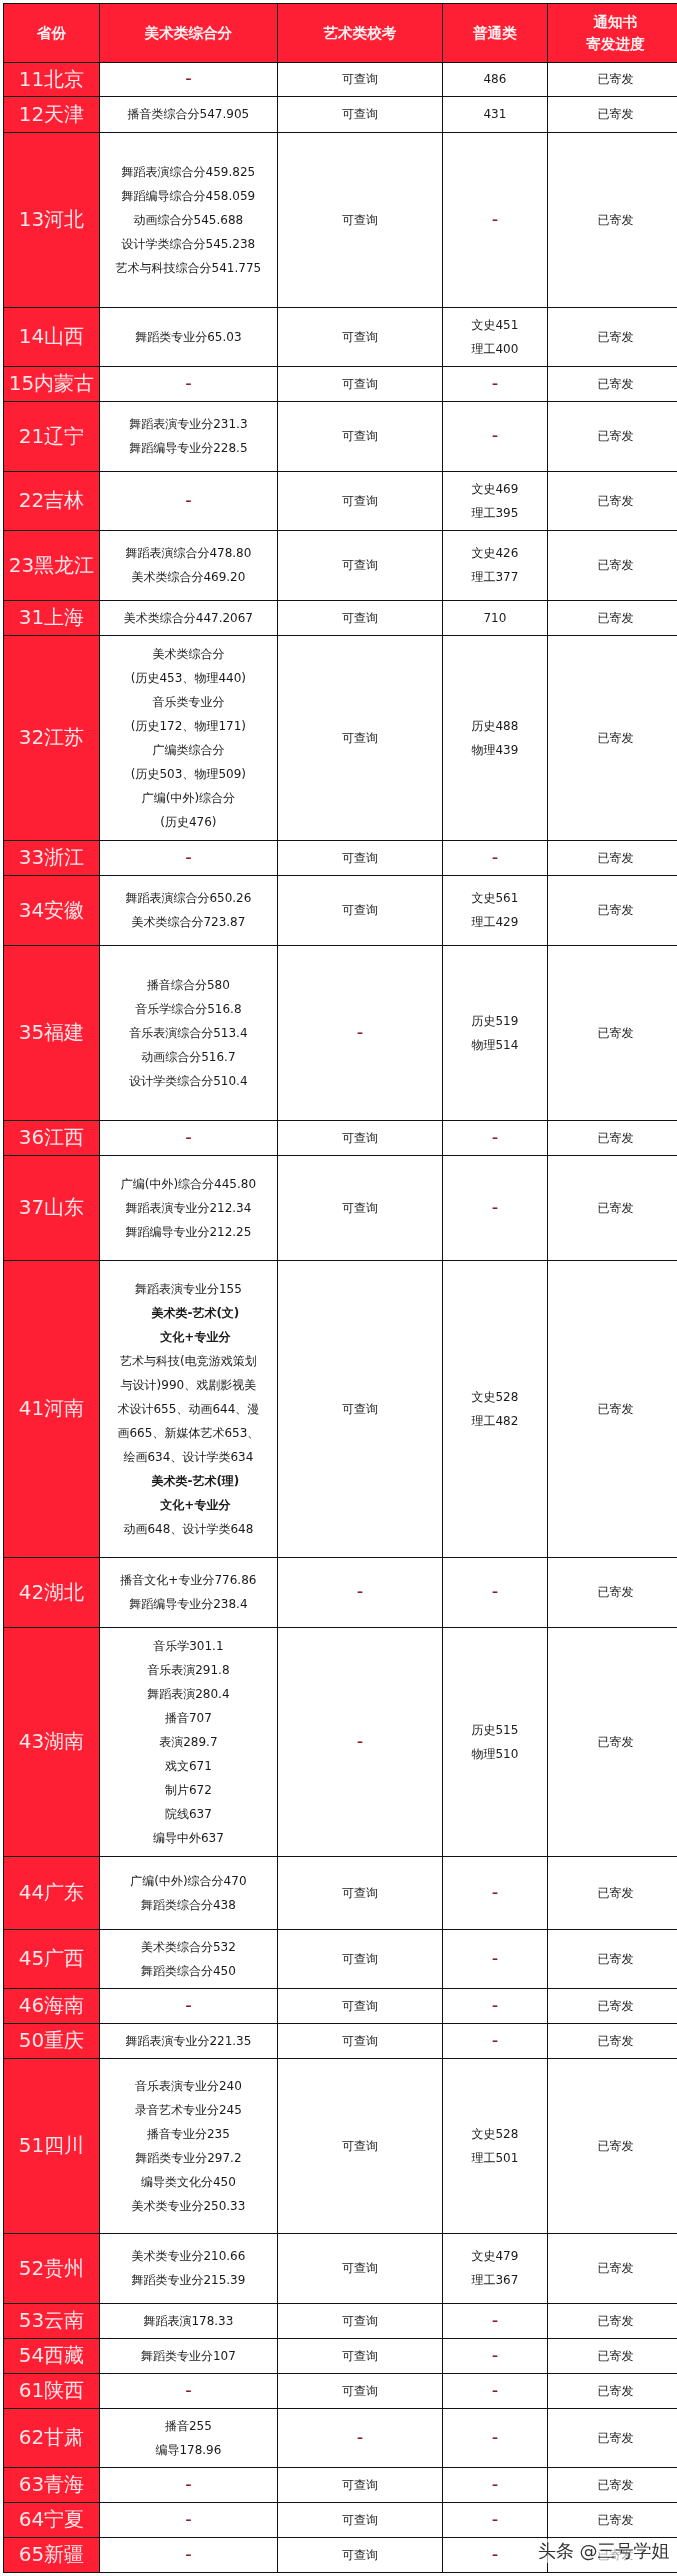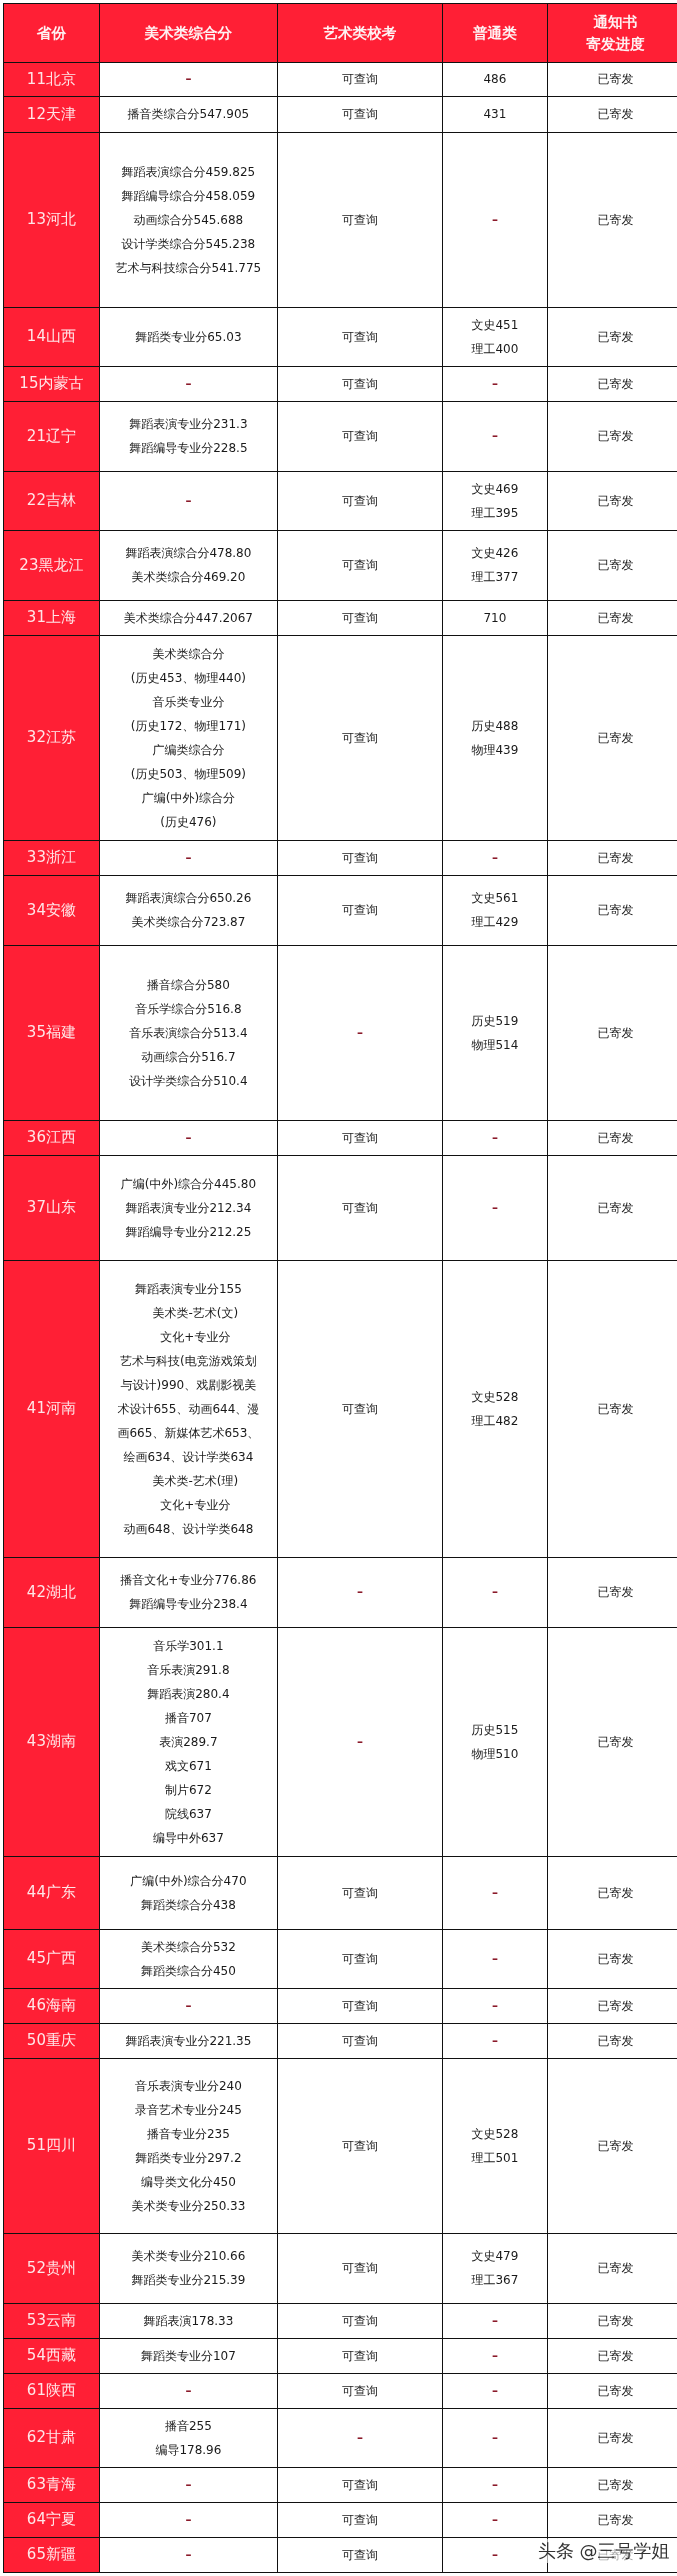--- a/index.html
+++ b/index.html
@@ -3,25 +3,25 @@
 <meta charset="utf-8">
 <style>
   html, body { margin: 0; padding: 0; background: #ffffff; }
   body { width: 677px; height: 2576px; position: relative; overflow: hidden;
          font-family: "DejaVu Sans", "Liberation Sans", sans-serif; }
   #tbl { position: absolute; left: 2.9px; top: 2.9px; width: 680px;
          border-collapse: collapse; table-layout: fixed; }
   #tbl td, #tbl th { border: 1.5px solid #111; padding: 0; text-align: center;
          vertical-align: middle; }
   #tbl th { background: #ff1f35; color: #fff2f3; font-weight: bold; font-size: 14.6px; line-height: 21.4px; }
-  #tbl td.prov { background: #ff1f35; color: #ffe6e8; font-size: 15px; margin-top: 32px; }
+  #tbl td.prov { background: #ff1f35; color: #ffe6e8; font-size: 20px; margin-top: 32px; }
   #tbl td.cell { background: #ffffff; color: #1a1a1a; font-size: 12px; line-height: 24px; }
   .dash { color: #8b1a2a; font-weight: bold; }
   .line { display: block; white-space: nowrap; }
-  .line.bold { font-weight: normal; padding-left: 14px; }
+  .line.bold { font-weight: bold; padding-left: 14px; }
   #watermark { position: absolute; left: 536px; top: 2539px; font-size: 18px; color: #333;
          background: rgba(255,255,255,0.6); padding: 0 1.9px; }
 </style>
 </head>
 <body>
 
 <table id="tbl">
   <colgroup>
     <col style="width:96px">
       <col style="width:178px">

